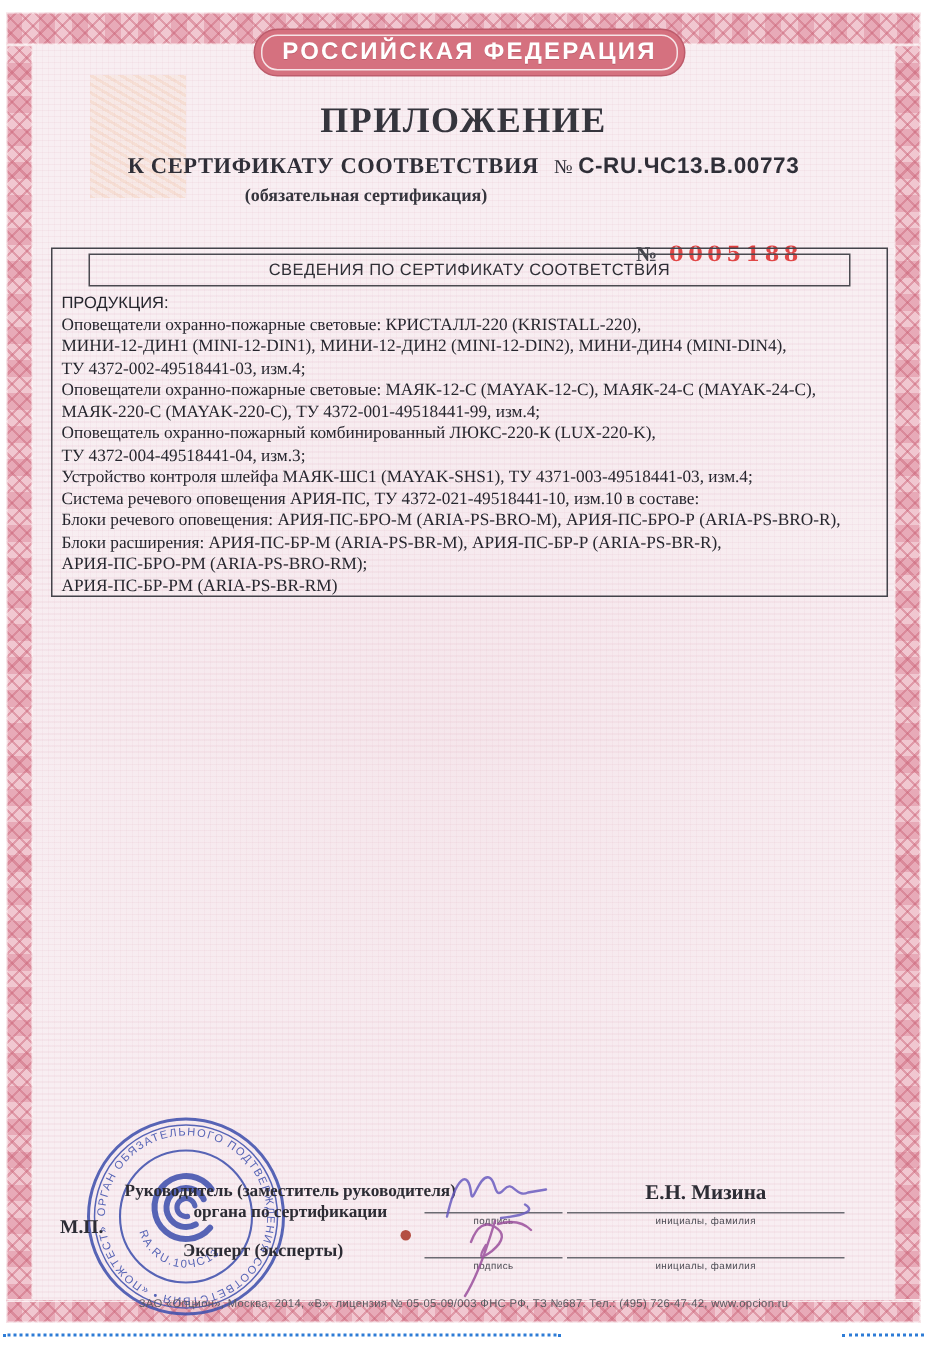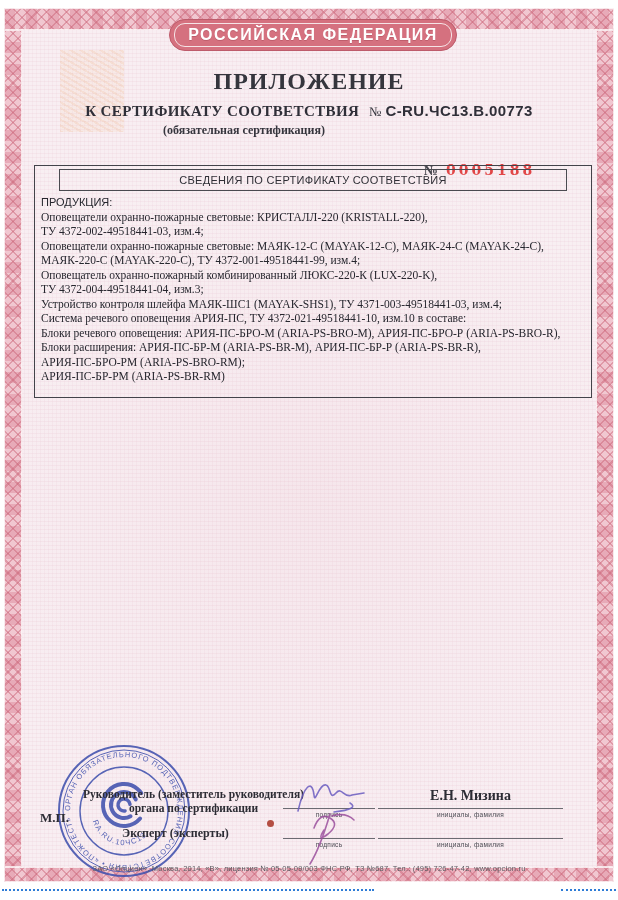--- a/index.html
+++ b/index.html
@@ -147,20 +147,21 @@
   <div class="cert-type">(обязательная сертификация)</div>
   <div class="blank-no">
     <span class="nosign">№</span><span class="digits">0005188</span>
   </div>
 
   <div class="info-box">
     <div class="info-box-header">СВЕДЕНИЯ ПО СЕРТИФИКАТУ СООТВЕТСТВИЯ</div>
     <div class="products">
       <span class="plabel">ПРОДУКЦИЯ:</span>
       <span>Оповещатели охранно-пожарные световые: КРИСТАЛЛ-220 (KRISTALL-220),</span>
+      <span>МИНИ-12-ДИН1 (MINI-12-DIN1), МИНИ-12-ДИН2 (MINI-12-DIN2), МИНИ-ДИН4 (MINI-DIN4),</span>
       <span>ТУ 4372-002-49518441-03, изм.4;</span>
       <span>Оповещатели охранно-пожарные световые: МАЯК-12-С (MAYAK-12-C), МАЯК-24-С (MAYAK-24-C),</span>
       <span>МАЯК-220-С (MAYAK-220-C), ТУ 4372-001-49518441-99, изм.4;</span>
       <span>Оповещатель охранно-пожарный комбинированный ЛЮКС-220-К (LUX-220-K),</span>
       <span>ТУ 4372-004-49518441-04, изм.3;</span>
       <span>Устройство контроля шлейфа МАЯК-ШС1 (MAYAK-SHS1), ТУ 4371-003-49518441-03, изм.4;</span>
       <span>Система речевого оповещения АРИЯ-ПС, ТУ 4372-021-49518441-10, изм.10 в составе:</span>
       <span>Блоки речевого оповещения: АРИЯ-ПС-БРО-М (ARIA-PS-BRO-M), АРИЯ-ПС-БРО-Р (ARIA-PS-BRO-R),</span>
       <span>Блоки расширения: АРИЯ-ПС-БР-М (ARIA-PS-BR-M), АРИЯ-ПС-БР-Р (ARIA-PS-BR-R),</span>
       <span>АРИЯ-ПС-БРО-РМ (ARIA-PS-BRO-RM);</span>

